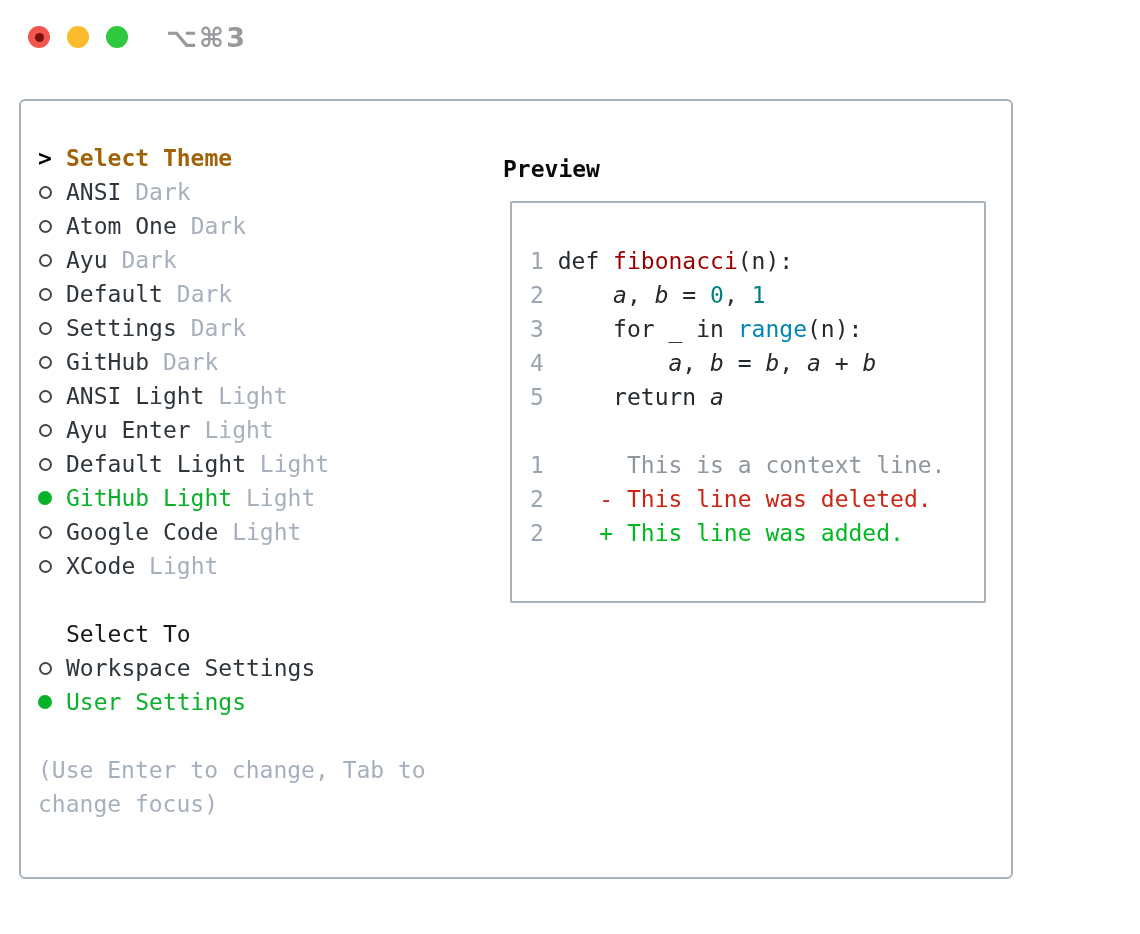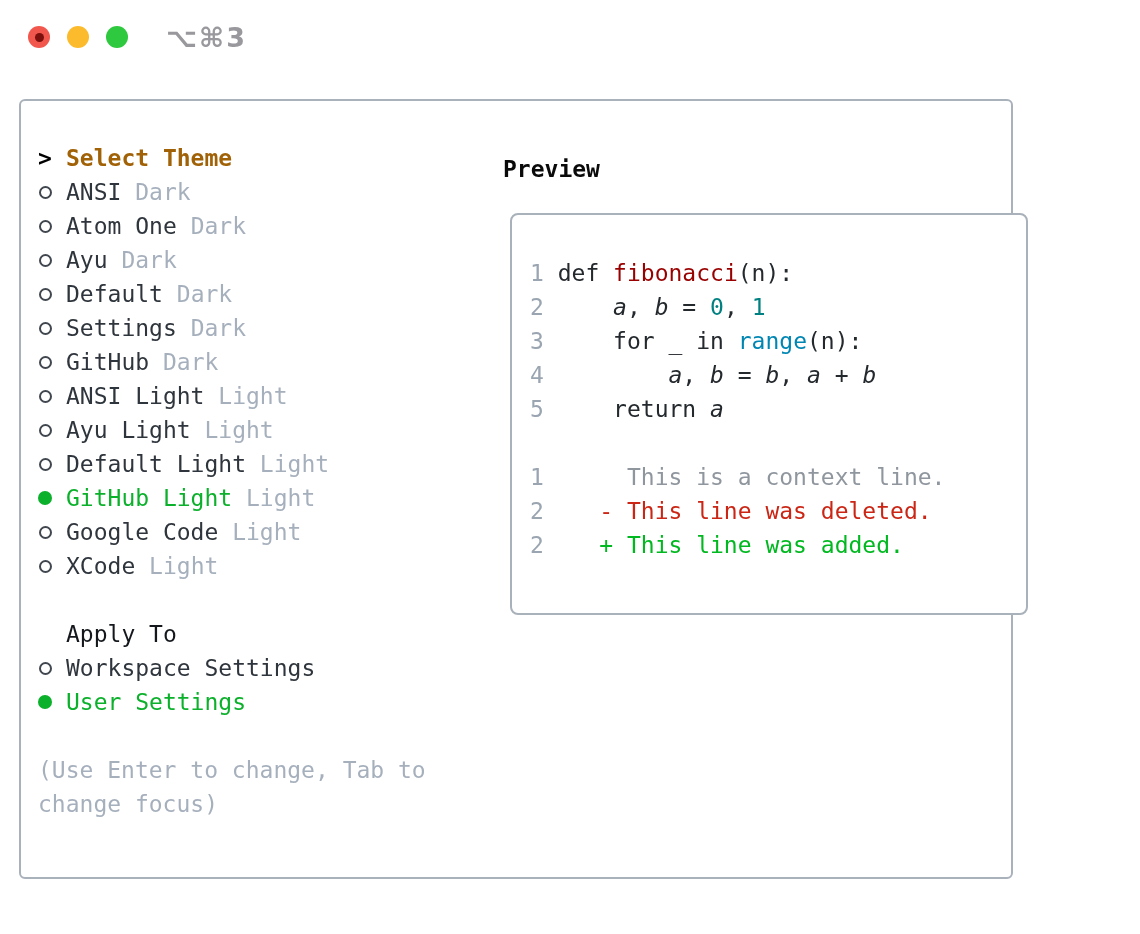--- a/index.html
+++ b/index.html
@@ -26,22 +26,22 @@
   .label-dark{color:#14181c;}
   .radio{width:13px;height:13px;box-sizing:border-box;border:2px solid #40474f;border-radius:50%;margin-left:1px;}
   .radio.sel{width:14px;height:14px;border:none;background:var(--ui-green,#0bb02b);margin-left:0;}
   .name{color:var(--item-dark,#2f353c);}
   .name.sel{color:var(--ui-green,#0bb02b);}
   .variant{color:var(--variant-gray,#a6b0bd);}
   .hint{color:var(--hint-gray,#a6b0bd);}
   
   .preview-title{position:absolute;left:482px;top:40px;height:34px;line-height:34px;
                  font-size:23px;font-weight:bold;color:#0a0a0a;margin-top:11px;}
-  .preview-box{position:absolute;left:489px;top:112px;width:518px;height:402px;box-sizing:border-box;
-               background:#fff;border:2px solid var(--border-gray,#a9b1bb);border-radius:8px;}
+  .preview-box{position:absolute;left:489px;top:100px;width:476px;height:402px;box-sizing:border-box;
+               background:#fff;border:2px solid var(--border-gray,#a9b1bb);border-radius:2px;}
   .codeblock{position:absolute;left:18px;top:41px;font-size:23px;}
   .crow{height:34px;line-height:34px;white-space:pre;}
   .ln{color:var(--line-number,#9aa5b1);}
   .tok-plain,.tok-kw{color:var(--code-plain,#24292e);}
   .tok-func{color:var(--func-red,#990000);}
   .tok-num{color:var(--number-teal,#008080);}
   .tok-builtin{color:var(--builtin-blue,#0086b3);}
   .tok-var{color:var(--code-plain,#24292e);font-style:italic;}
   .diff-context{color:var(--context-gray,#8f969e);}
   .diff-deleted{color:var(--deleted-red,#cb2615);}
@@ -69,30 +69,30 @@
         <span class="label-strong">Select Theme</span>
       </div>
       <div id="theme-list">
           <div class="row"><span class="marker"><span class="radio"></span></span><span class="name">ANSI</span><span class="variant"> Dark</span></div>
           <div class="row"><span class="marker"><span class="radio"></span></span><span class="name">Atom One</span><span class="variant"> Dark</span></div>
           <div class="row"><span class="marker"><span class="radio"></span></span><span class="name">Ayu</span><span class="variant"> Dark</span></div>
           <div class="row"><span class="marker"><span class="radio"></span></span><span class="name">Default</span><span class="variant"> Dark</span></div>
           <div class="row"><span class="marker"><span class="radio"></span></span><span class="name">Settings</span><span class="variant"> Dark</span></div>
           <div class="row"><span class="marker"><span class="radio"></span></span><span class="name">GitHub</span><span class="variant"> Dark</span></div>
           <div class="row"><span class="marker"><span class="radio"></span></span><span class="name">ANSI Light</span><span class="variant"> Light</span></div>
-          <div class="row"><span class="marker"><span class="radio"></span></span><span class="name">Ayu Light</span><span class="variant"> Light</span></div>
+          <div class="row"><span class="marker"><span class="radio"></span></span><span class="name">Ayu Enter</span><span class="variant"> Light</span></div>
           <div class="row"><span class="marker"><span class="radio"></span></span><span class="name">Default Light</span><span class="variant"> Light</span></div>
           <div class="row"><span class="marker"><span class="radio sel"></span></span><span class="name sel">GitHub Light</span><span class="variant"> Light</span></div>
           <div class="row"><span class="marker"><span class="radio"></span></span><span class="name">Google Code</span><span class="variant"> Light</span></div>
           <div class="row"><span class="marker"><span class="radio"></span></span><span class="name">XCode</span><span class="variant"> Light</span></div>
         </div>
       <div class="row"></div>
       <div class="row">
         <span class="marker"></span>
-        <span class="label-dark">Apply To</span>
+        <span class="label-dark">Select To</span>
       </div>
       <div id="apply-list">
           <div class="row"><span class="marker"><span class="radio"></span></span><span class="name">Workspace Settings</span></div>
           <div class="row"><span class="marker"><span class="radio sel"></span></span><span class="name sel">User Settings</span></div>
         </div>
       <div class="row"></div>
       <div class="row hint">(Use Enter to change, Tab to</div>
       <div class="row hint">change focus)</div>
     </div>
 

